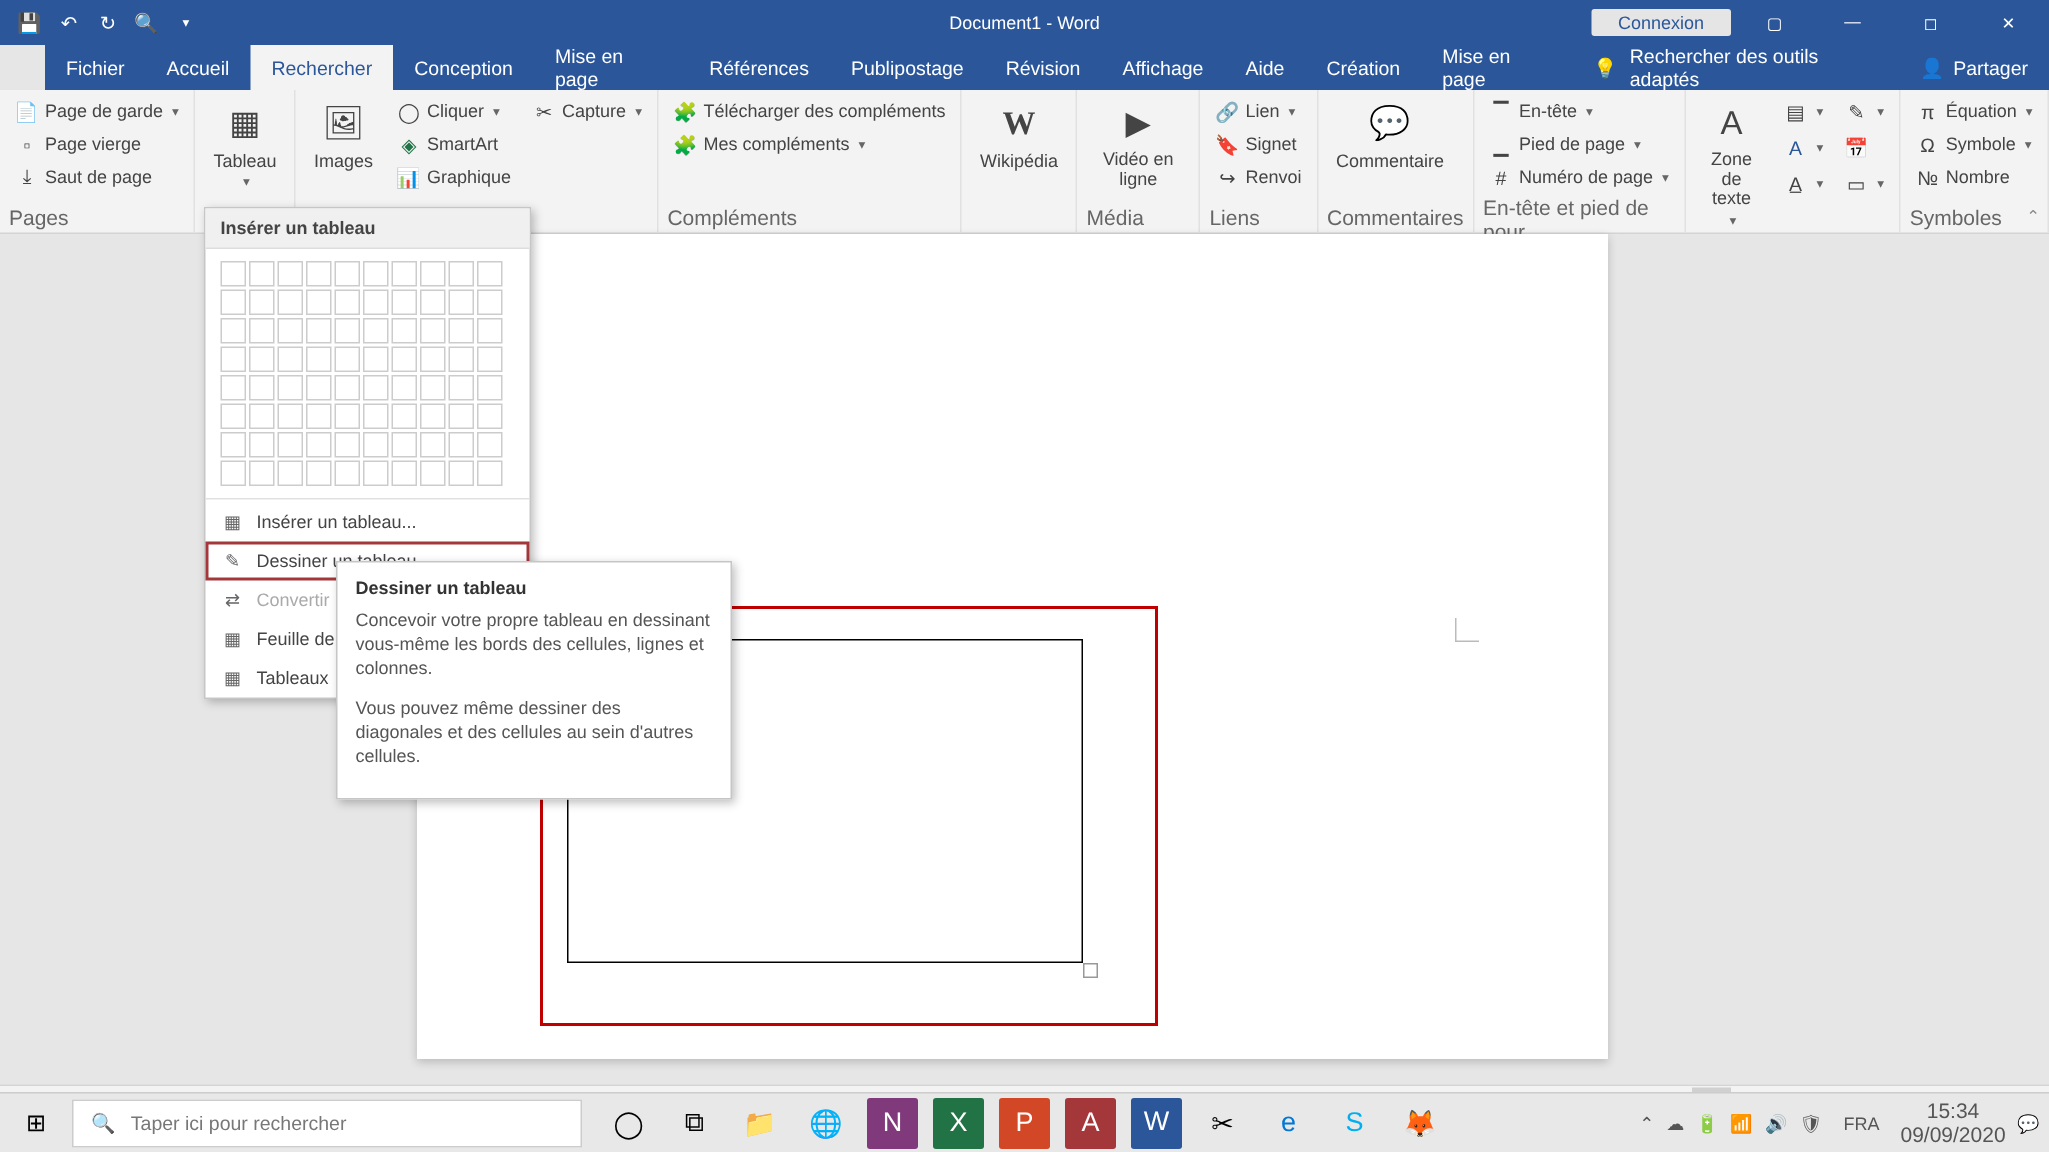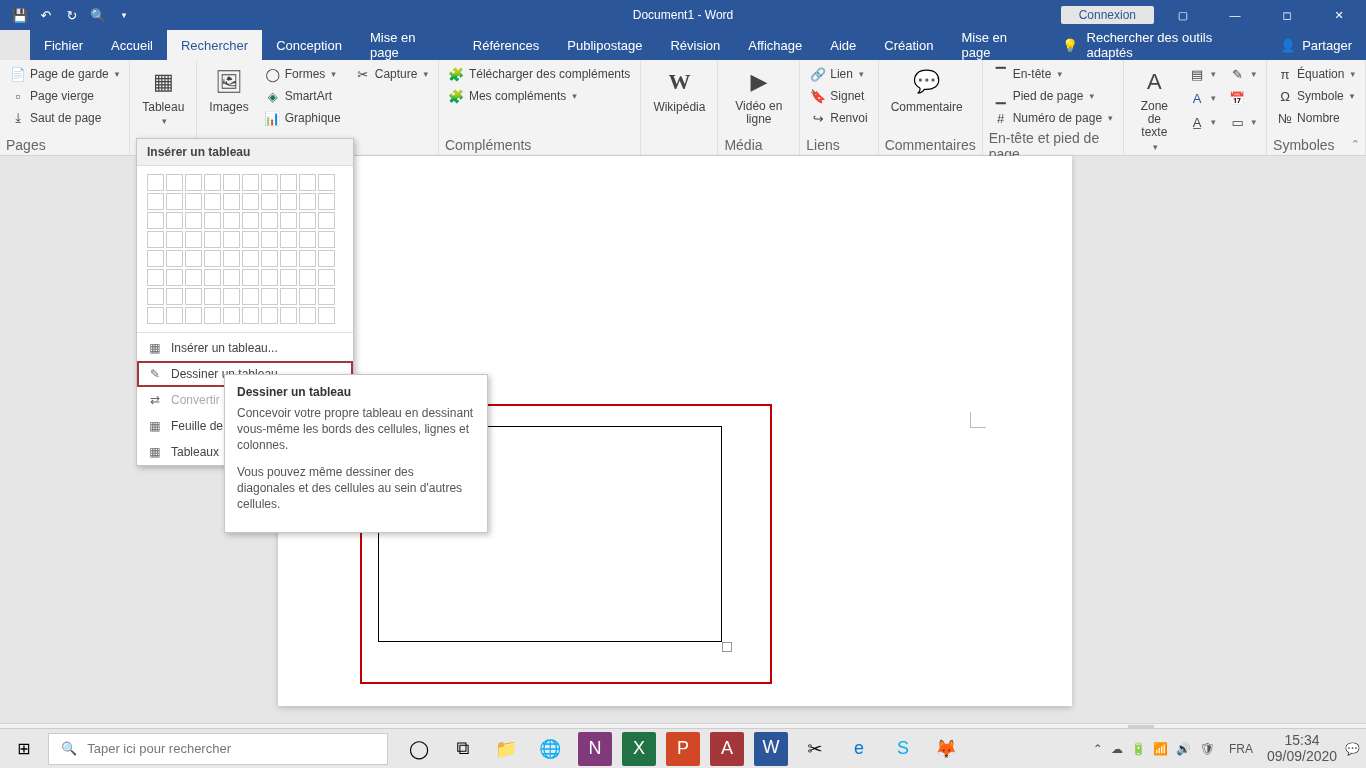--- a/index.html
+++ b/index.html
@@ -163,21 +163,21 @@
 
   <div class="group">
     <div class="group-body">
       <div class="big-btn">
         <div class="ico">🖼</div>
         <span>Images</span>
       </div>
       <div class="stack">
         <div class="small-row">
             <span class="sico">◯</span>
-            <span>Formes</span>
+            <span>Cliquer</span>
             <span class="dd">▾</span>
           </div>
         <div class="small-row">
             <span class="sico c-green">◈</span>
             <span>SmartArt</span>
           </div>
         <div class="small-row">
             <span class="sico c-blue">📊</span>
             <span>Graphique</span>
           </div>
@@ -274,21 +274,21 @@
             <span>Pied de page</span>
             <span class="dd">▾</span>
           </div>
         <div class="small-row">
             <span class="sico">#</span>
             <span>Numéro de page</span>
             <span class="dd">▾</span>
           </div>
       </div>
     </div>
-    <div class="group-label">En-tête et pied de page</div>
+    <div class="group-label">En-tête et pied de pour</div>
   </div>
 
   <div class="group">
     <div class="group-body">
       <div class="big-btn">
         <div class="ico">A</div>
         <span style="text-align:center;line-height:1.1;">Zone de texte</span>
           <span class="dd">▾</span>
       </div>
       <div class="stack" style="gap:4px;">

